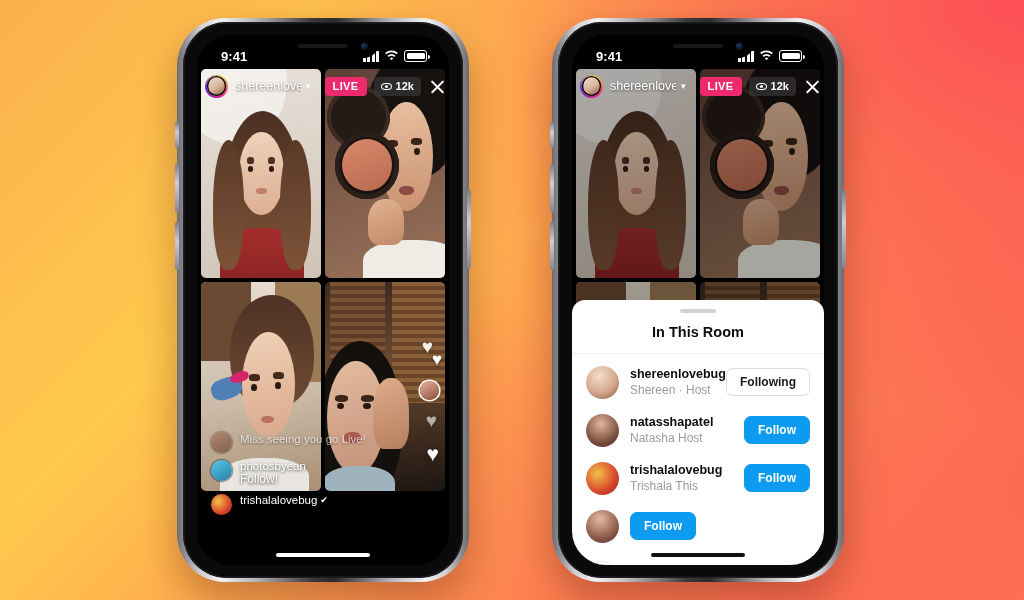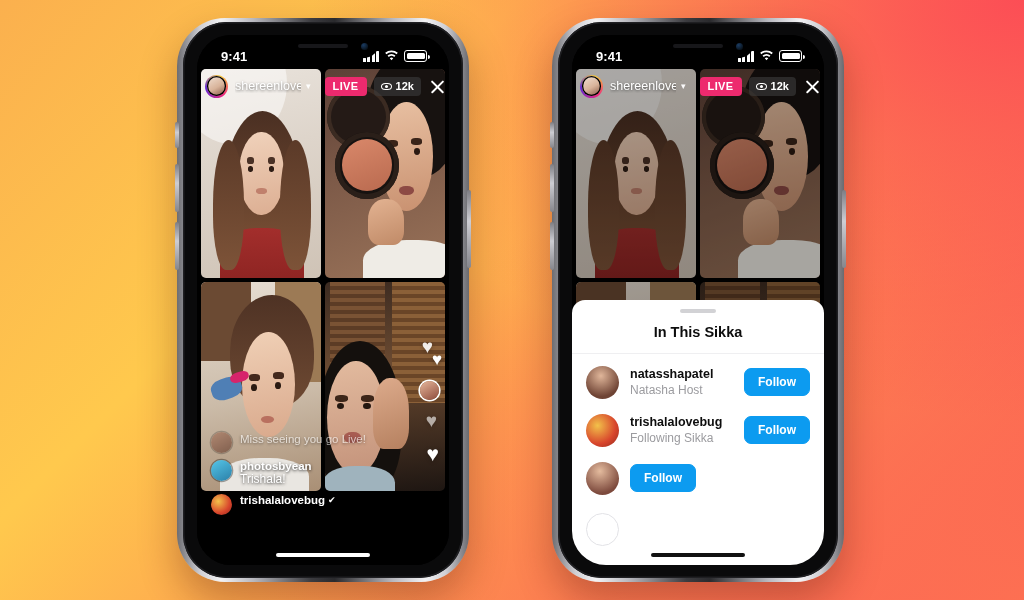--- a/index.html
+++ b/index.html
@@ -132,21 +132,21 @@
 
   
   .comments {
     position:absolute; left:0; right:0; bottom:50px; z-index:28;
     padding:0 14px; display:flex; flex-direction:column; gap:7px;
   }
   .cmt { display:flex; gap:8px; align-items:flex-start; }
   .cmt-av { width:21px; height:21px; border-radius:50%; flex:0 0 auto; box-shadow:0 0 0 1.3px rgba(0,0,0,.35); }
   .cmt-body { min-width:0; }
   .cmt-top { display:flex; align-items:center; gap:3px; }
-  .cmt-user { color:#fff; font-size:11.5px; font-weight:bold; text-shadow:0 1px 3px rgba(0,0,0,.75); }
+  .cmt-user { color:#fff; font-size:11.5px; font-weight:normal; text-shadow:0 1px 3px rgba(0,0,0,.75); }
   .verified { color:#fff; font-size:9px; }
   .cmt-text { color:#fff; font-size:12px; line-height:1.25; text-shadow:0 1px 3px rgba(0,0,0,.8); }
   .cmt.faded { opacity:.62; }
   .cmt.faded .cmt-text, .cmt.faded .cmt-user { font-size:11.5px; }
 
   
   .hearts { position:absolute; right:6px; bottom:78px; z-index:29; width:34px; height:150px; }
   .hrt { position:absolute; color:#fff; font-size:19px; line-height:1; filter:drop-shadow(0 1px 2px rgba(0,0,0,.3)); }
   .mini-av {
     position:absolute; width:19px; height:19px; border-radius:50%;
@@ -319,21 +319,21 @@
                   </div>
                 <div class="cmt-text">Miss seeing you go Live!</div>
               </div>
             </div>
             <div class="cmt">
               <div class="cmt-av" style="background:linear-gradient(150deg,#56c6e8,#2a7fa8);"></div>
               <div class="cmt-body">
                 <div class="cmt-top">
                     <span class="cmt-user">photosbyean</span>
                   </div>
-                <div class="cmt-text">Trishala!</div>
+                <div class="cmt-text">Follow!</div>
               </div>
             </div>
             <div class="cmt">
               <div class="cmt-av" style="background:radial-gradient(circle at 35% 35%,#f2c14a,#d8452c 60%,#8e2a1c);"></div>
               <div class="cmt-body">
                 <div class="cmt-top">
                   <span class="cmt-user">trishalalovebug</span>
                   <span class="verified">✔</span>
                 </div>
               </div>
@@ -438,38 +438,46 @@
               <span class="eye"></span>
               <span>12k</span>
             </div>
             <div class="closeX"></div>
           </div>
 
           <div class="dim"></div>
 
           <div class="sheet">
             <div class="sheet-grab"></div>
-            <div class="sheet-title">In This Sikka</div>
+            <div class="sheet-title">In This Room</div>
 
             <div class="rows">
+              <div class="row">
+                <div class="row-av" style="background:radial-gradient(circle at 40% 30%,#f3ddcb,#d6a98f 55%,#7d4f3c);"></div>
+                <div class="row-txt">
+                  <div class="row-user">shereenlovebug</div>
+                  <div class="row-sub">Shereen · Host</div>
+                </div>
+                <div class="pill following">Following</div>
+              </div>
 
               <div class="row">
                 <div class="row-av" style="background:radial-gradient(circle at 45% 30%,#e0b69a,#6e4334 70%);"></div>
                 <div class="row-txt">
                   <div class="row-user">natasshapatel</div>
                   <div class="row-sub">Natasha Host</div>
                 </div>
                 <div class="pill follow">Follow</div>
               </div>
 
               <div class="row">
                 <div class="row-av" style="background:radial-gradient(circle at 35% 35%,#f2c14a,#d8452c 60%,#8e2a1c);"></div>
                 <div class="row-txt">
                   <div class="row-user">trishalalovebug</div>
-                  <div class="row-sub">Following Sikka</div>
+                  <div class="row-sub">Trishala This</div>
                 </div>
                 <div class="pill follow">Follow</div>
               </div>
 
               <div class="row">
                 <div class="row-av" style="background:radial-gradient(circle at 42% 28%,#e4bb9e,#7d4a3d 72%);"></div>
                 <div class="pill follow">Follow</div>
               </div>
 
               <div class="row join">

